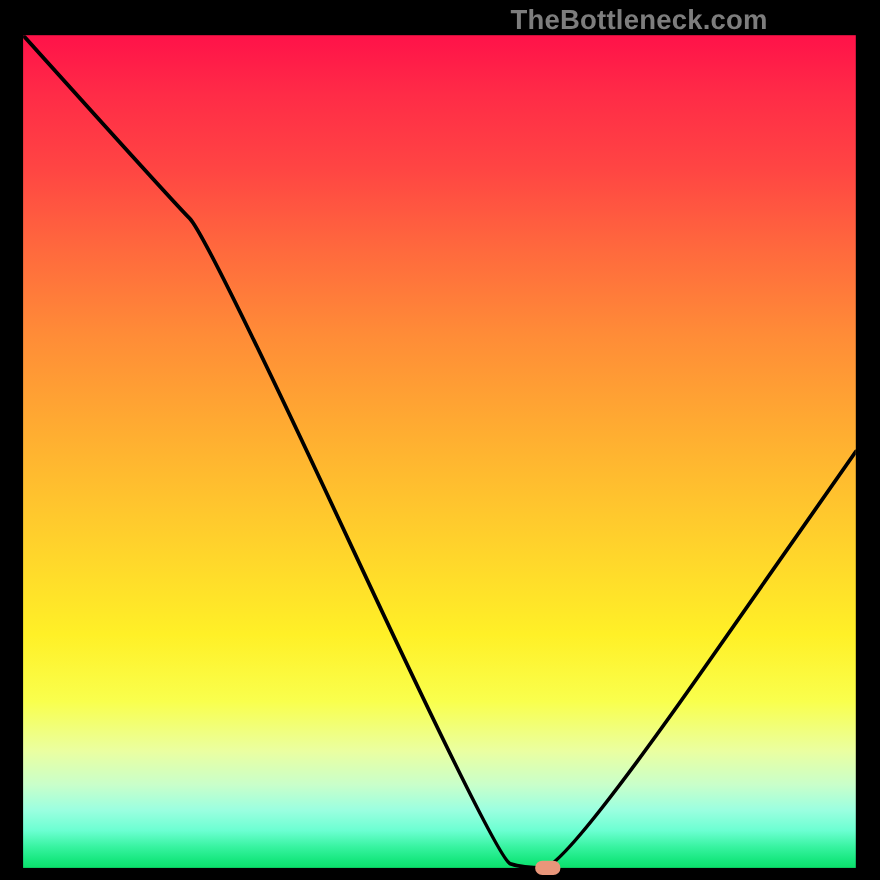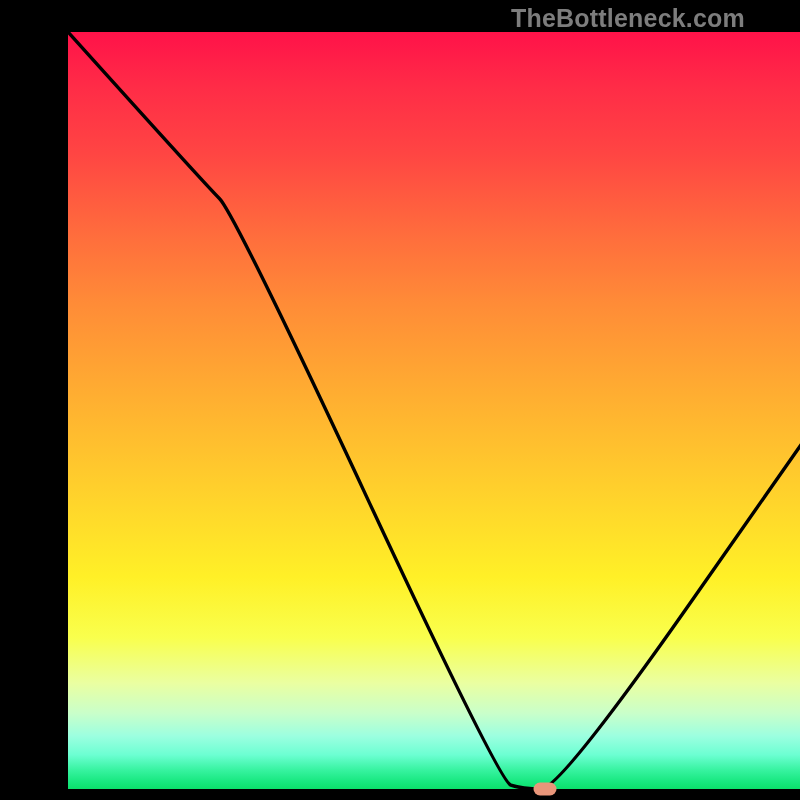--- a/index.html
+++ b/index.html
@@ -10,21 +10,20 @@
     background: #000;
     overflow: hidden;
   }
   .frame {
     position: absolute;
     left: 0;
     top: 0;
     width: 712px;
     height: 800px;
     box-sizing: border-box;
-    margin-left: 47px;
   }
   .watermark {
     position: absolute;
     top: 4px;
     right: 14px;
     font-family: Arial, Helvetica, sans-serif;
     font-size: 25px;
     font-weight: bold;
     color: #7d7d7d;
     letter-spacing: 0.2px;

